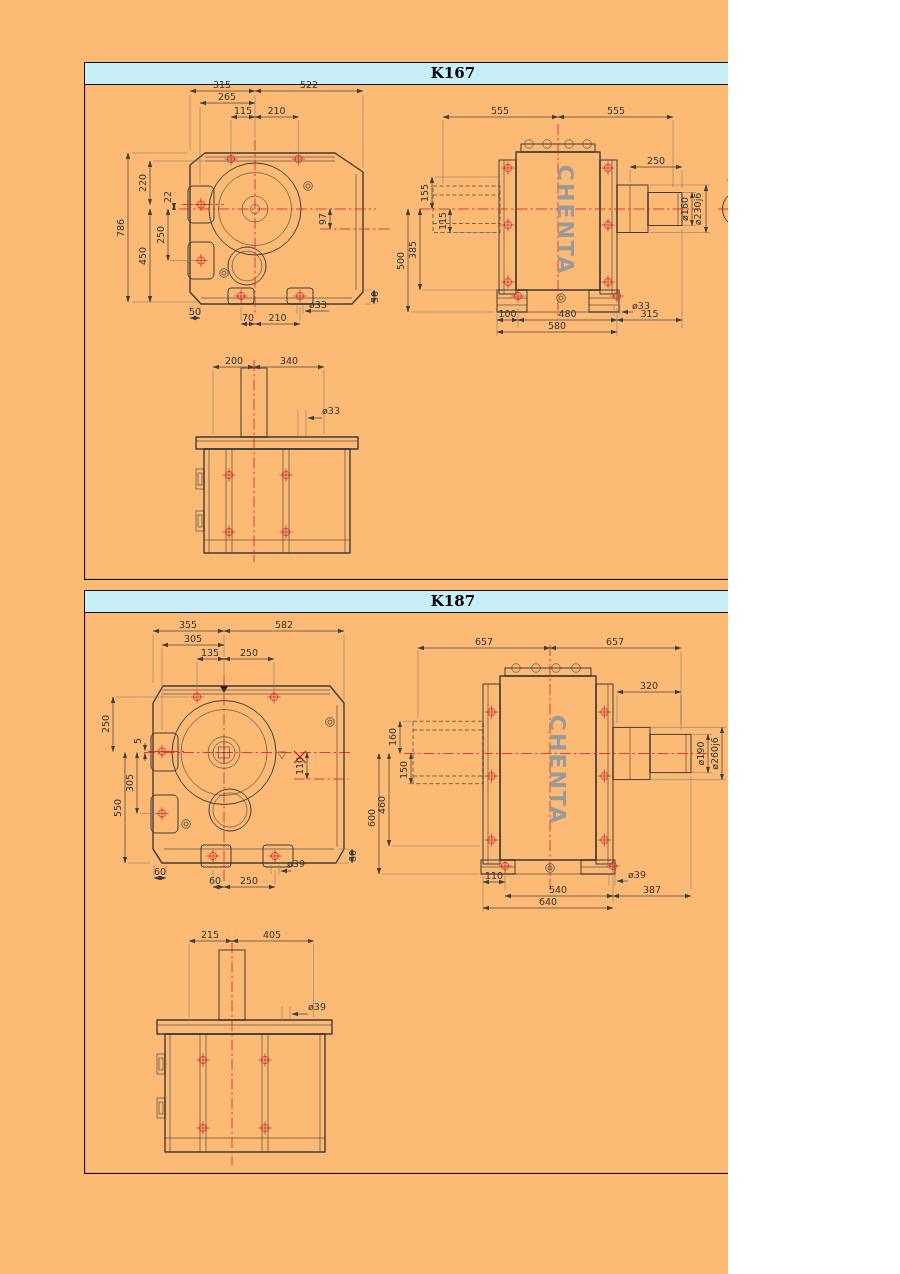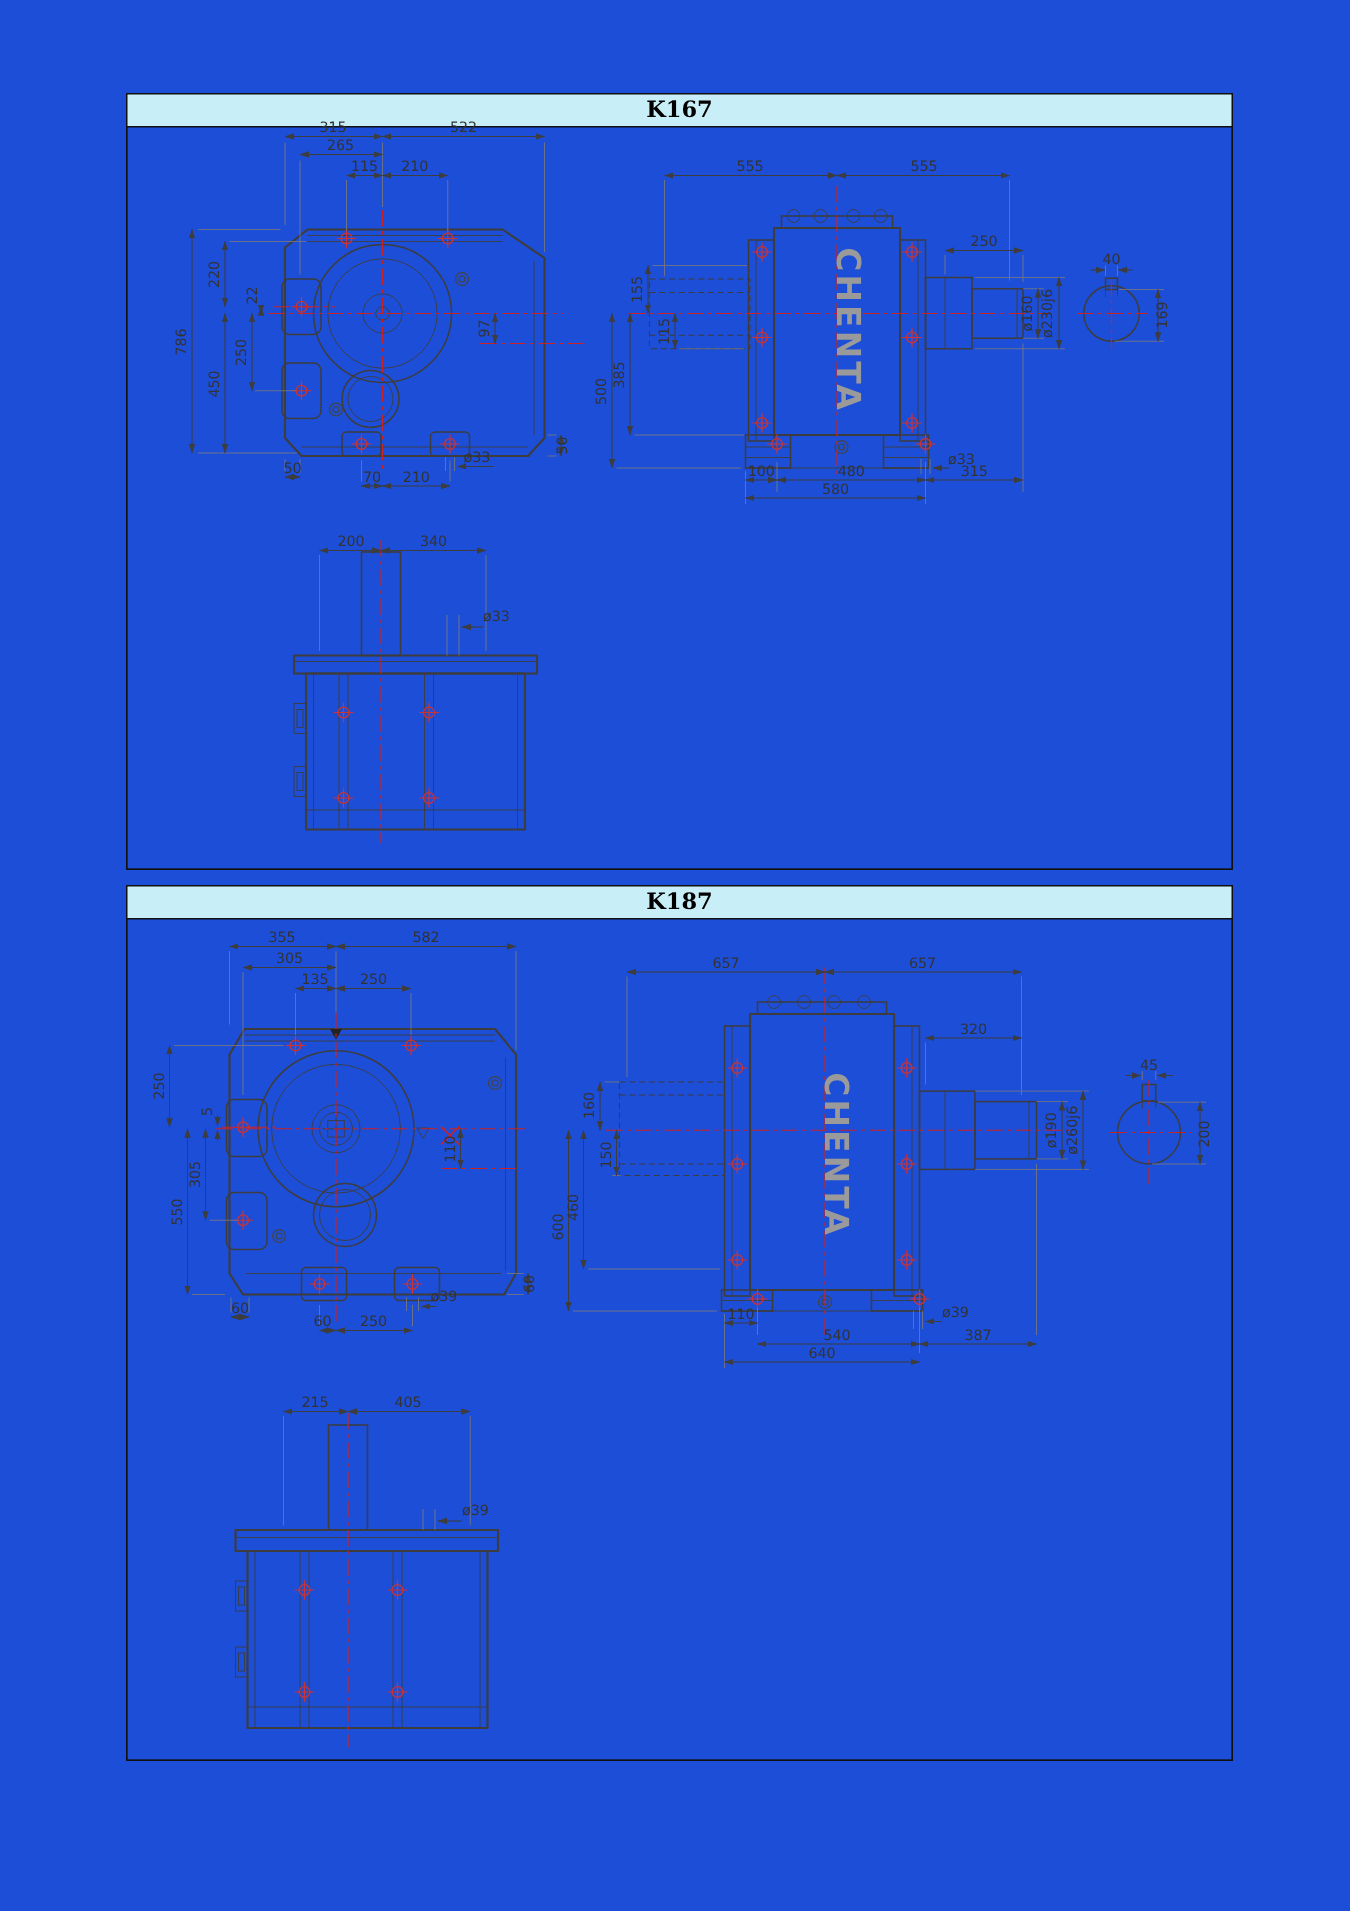--- a/index.html
+++ b/index.html
@@ -1,16 +1,16 @@
 <!DOCTYPE html>
 <html><head>
 <meta charset="utf-8">
 <style>
   html,body{margin:0;padding:0;background:#fff}
-  #page{position:relative;width:900px;height:1274px;background:#1d4ed8;font-family:"DejaVu Sans",sans-serif;overflow:hidden}
+  #page{position:relative;width:728px;height:1274px;background:#fdba74;font-family:"DejaVu Sans",sans-serif;overflow:hidden}
   svg{position:absolute}
   .ln,.lo,.lt,.ext,.dsh{fill:none;stroke:#3d3d3d}
   .ln{stroke-width:1}
   .lo{stroke-width:1.4;stroke-linejoin:round}
   .lt{stroke-width:0.6}
   .ext{stroke:#7a7a7a;stroke-width:0.55;fill:none}
   .dsh{stroke-width:0.7;stroke-dasharray:4 2.5}
   .cl{fill:none;stroke:#cc2222;stroke-width:0.8;stroke-dasharray:11 3 2.5 3}
   .rx{stroke:#cc2222;stroke-width:1.1;fill:none}
   .dim,.de{stroke:#3d3d3d;stroke-width:0.7;fill:none}

